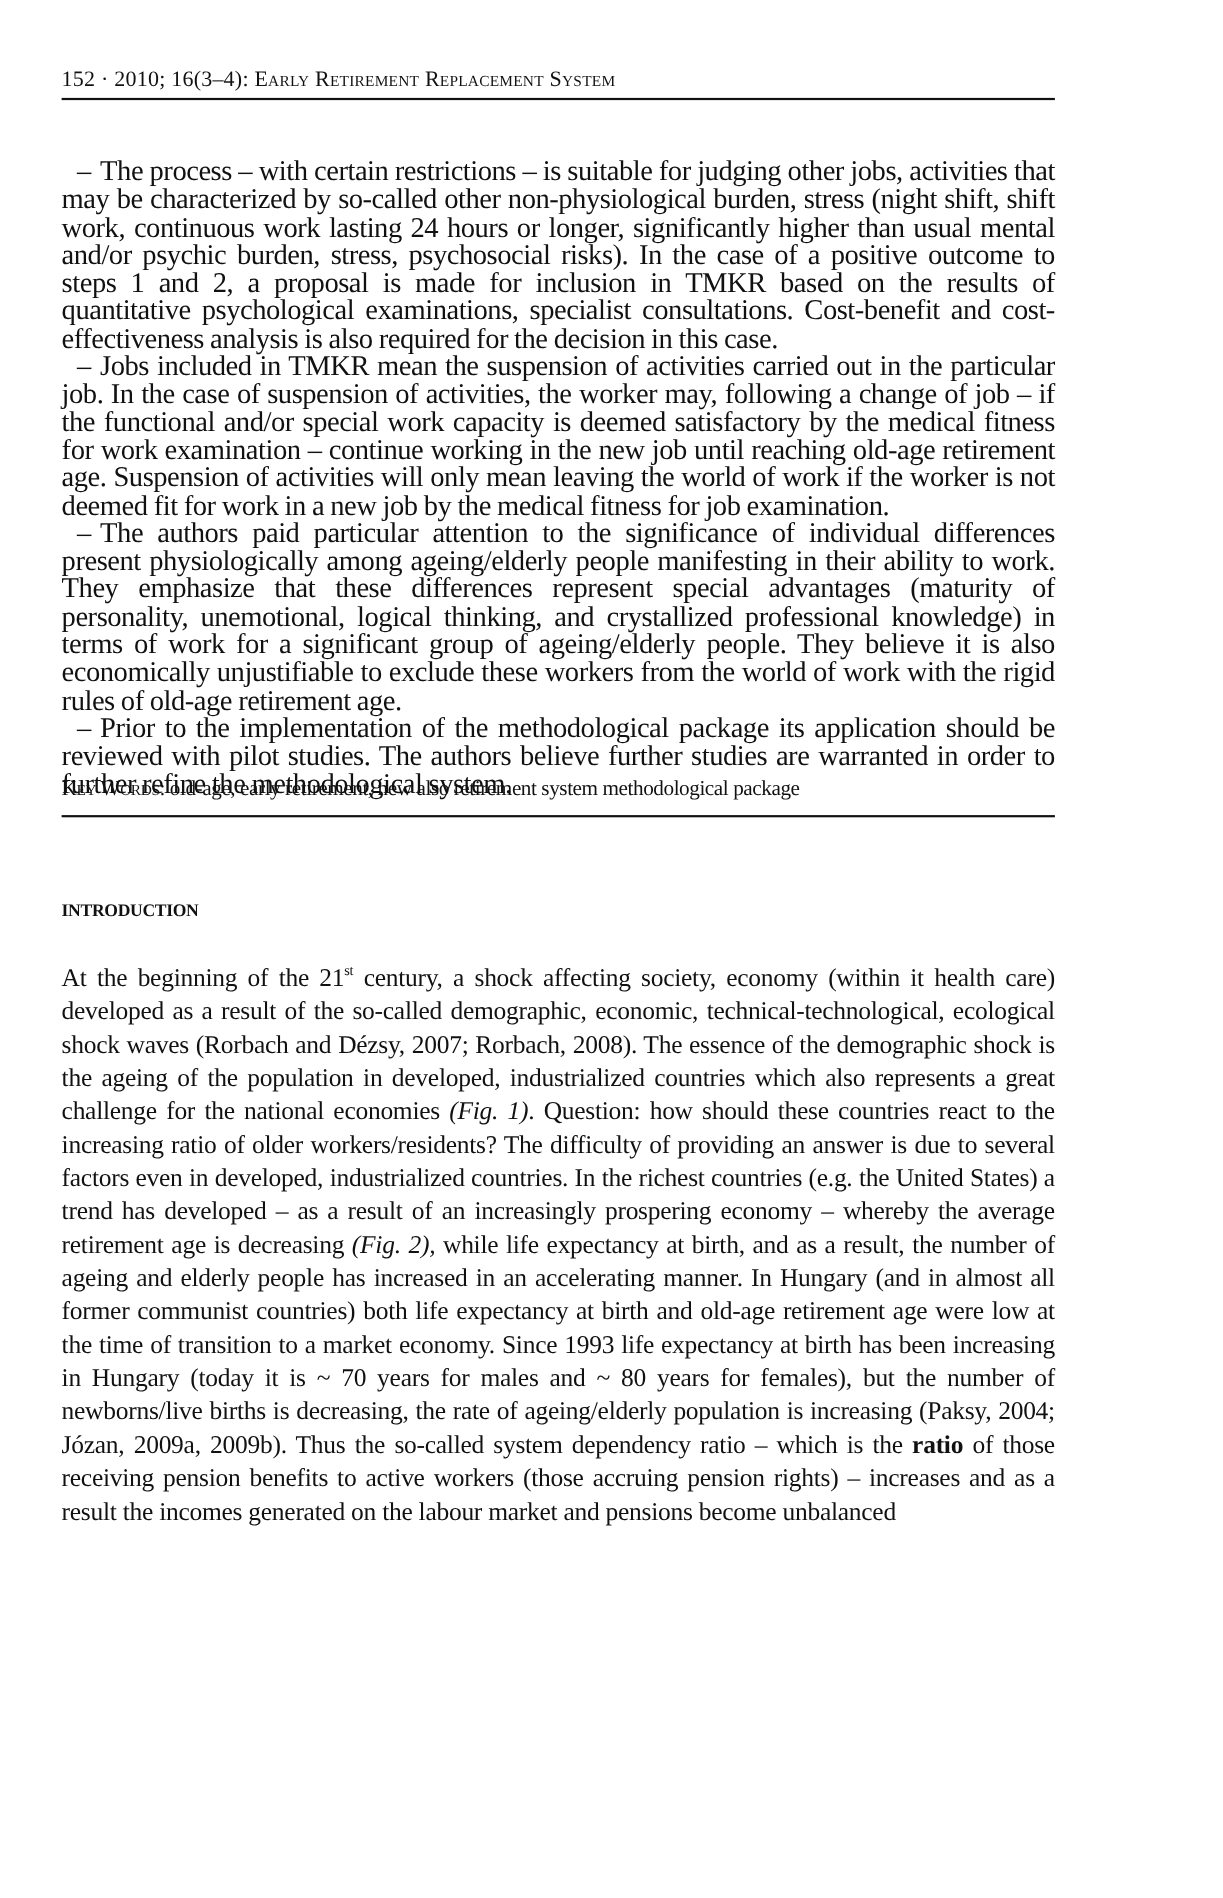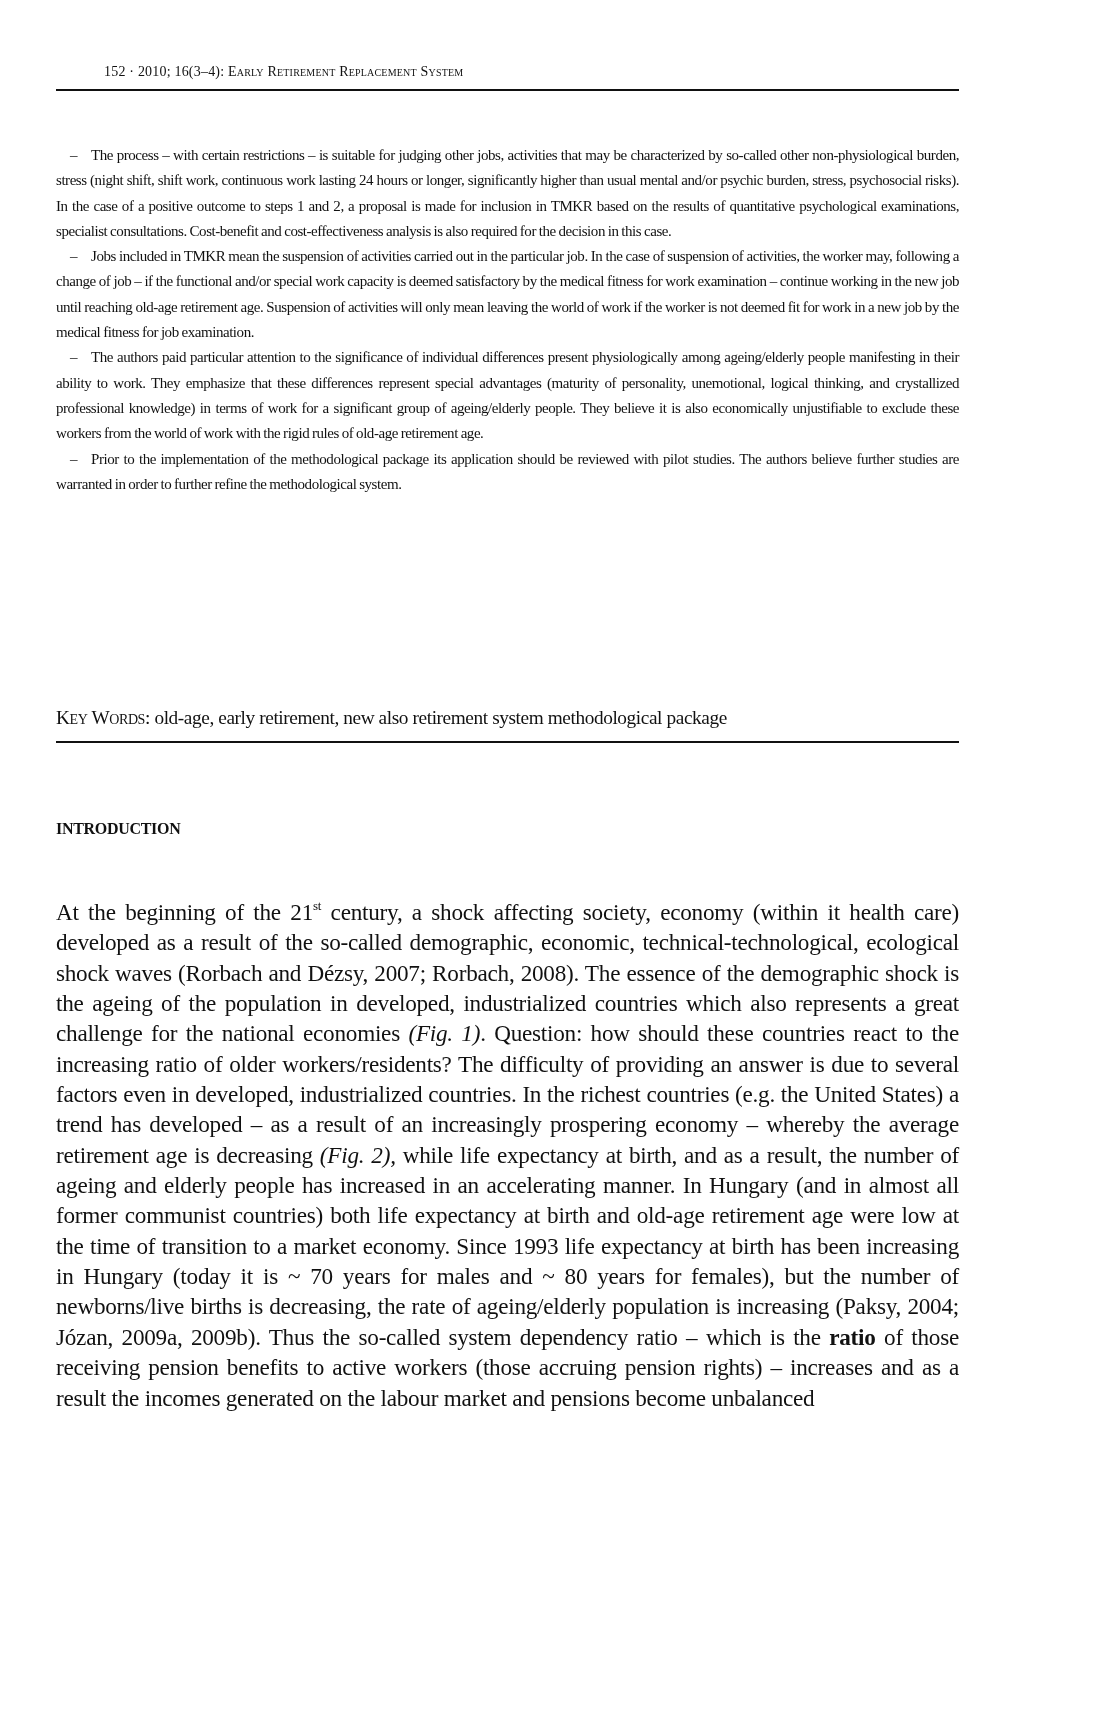--- a/index.html
+++ b/index.html
@@ -1,28 +1,28 @@
 <!DOCTYPE html>
 <html><head>
 <meta charset="utf-8">
 <style>
   html, body { margin: 0; padding: 0; background: #ffffff; }
   body { width: 1112px; height: 1725px; position: relative; overflow: hidden; color: #111; font-family: "Liberation Serif", "DejaVu Serif", serif; }
   .page { position: absolute; left: 56px; top: 0; width: 903px; }
-  .running-head { position: absolute; top: 60px; left: 0; width: 903px; font-size: 14px; letter-spacing: 0.2px; line-height: 24px; white-space: nowrap; margin-left: 48px; }
+  .running-head { position: absolute; top: 60px; left: 0; width: 903px; font-size: 20px; letter-spacing: 0.2px; line-height: 24px; white-space: nowrap; }
   .running-head .sc { font-variant: small-caps; }
   .rule-top { position: absolute; top: 89px; left: 0; width: 903px; height: 2px; background: #111; }
-  .abstract { position: absolute; top: 143px; left: 0; width: 903px; font-size: 15px; line-height: 25.3px; letter-spacing: -0.45px; word-spacing: -0.5px; }
+  .abstract { position: absolute; top: 143px; left: 0; width: 903px; font-size: 26px; line-height: 25.3px; letter-spacing: -0.45px; word-spacing: -0.5px; }
   .abstract p { margin: 0; text-align: justify; text-indent: 7px; }
   .abstract p .dash { display: inline-block; width: 28px; text-align: left; }
   .keywords { position: absolute; top: 705px; left: 0; width: 903px; font-size: 19.3px; line-height: 25px; letter-spacing: -0.4px; white-space: nowrap; }
   .keywords .sc { font-variant: small-caps; }
   .rule-bottom { position: absolute; top: 741px; left: 0; width: 903px; height: 2px; background: #111; }
   .section-title { position: absolute; top: 814px; left: 0; font-size: 16px; font-weight: bold; line-height: 30px; letter-spacing: -0.3px; }
-  .intro { position: absolute; top: 874px; left: 0; width: 903px; font-size: 23.2px; line-height: 30.35px; letter-spacing: -0.25px; margin-top: 23px; }
+  .intro { position: absolute; top: 874px; left: 0; width: 903px; font-size: 23.2px; line-height: 30.35px; letter-spacing: -0.25px; }
   .intro p { margin: 0; text-align: justify; }
   .intro sup { font-size: 13px; line-height: 0; vertical-align: 10px; }
   .intro i { font-style: italic; }
   .intro b { font-weight: bold; }
 </style>
 </head>
 <body>
 
 <div class="page">
 

